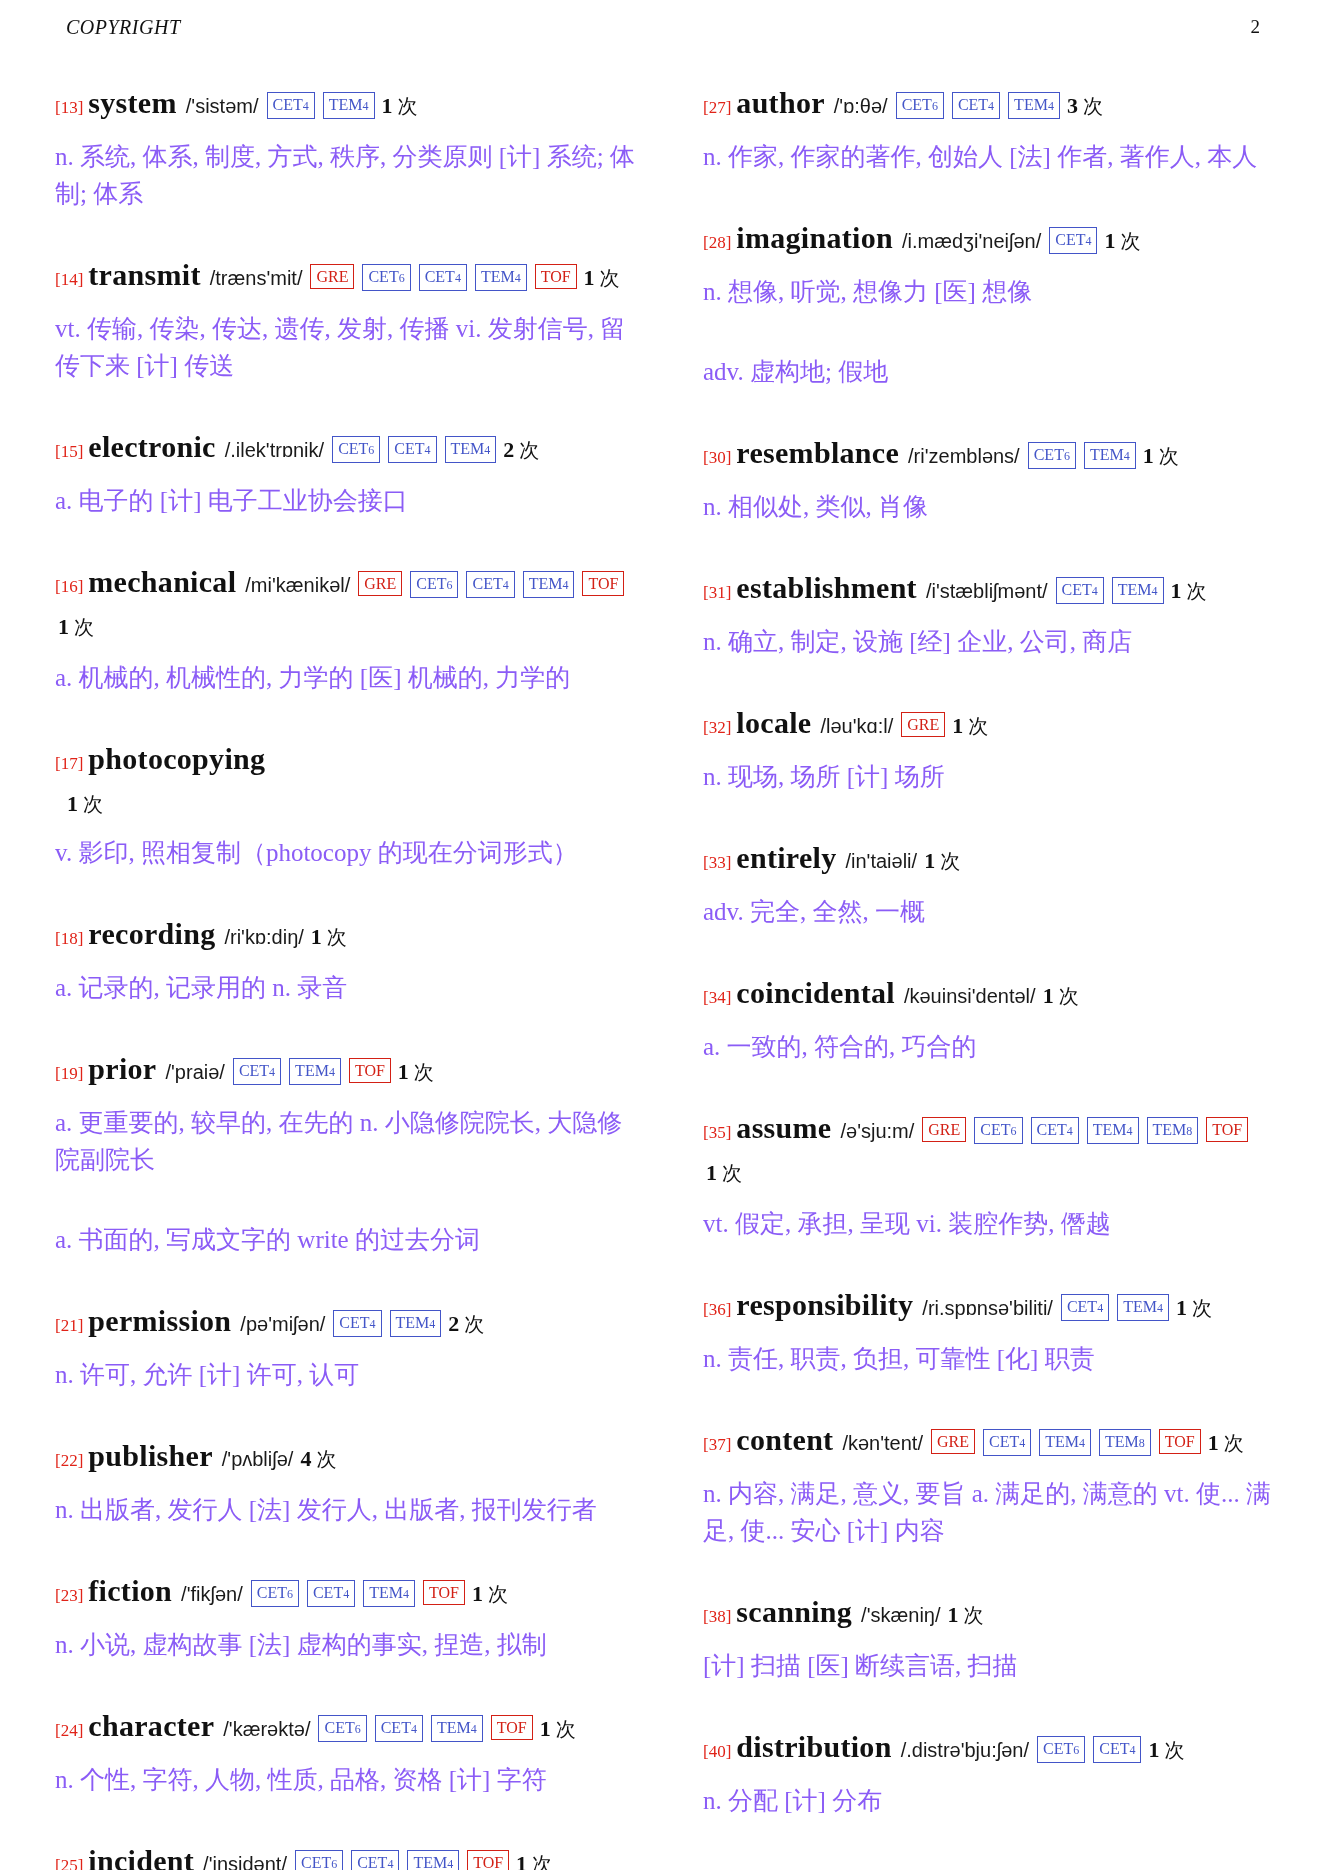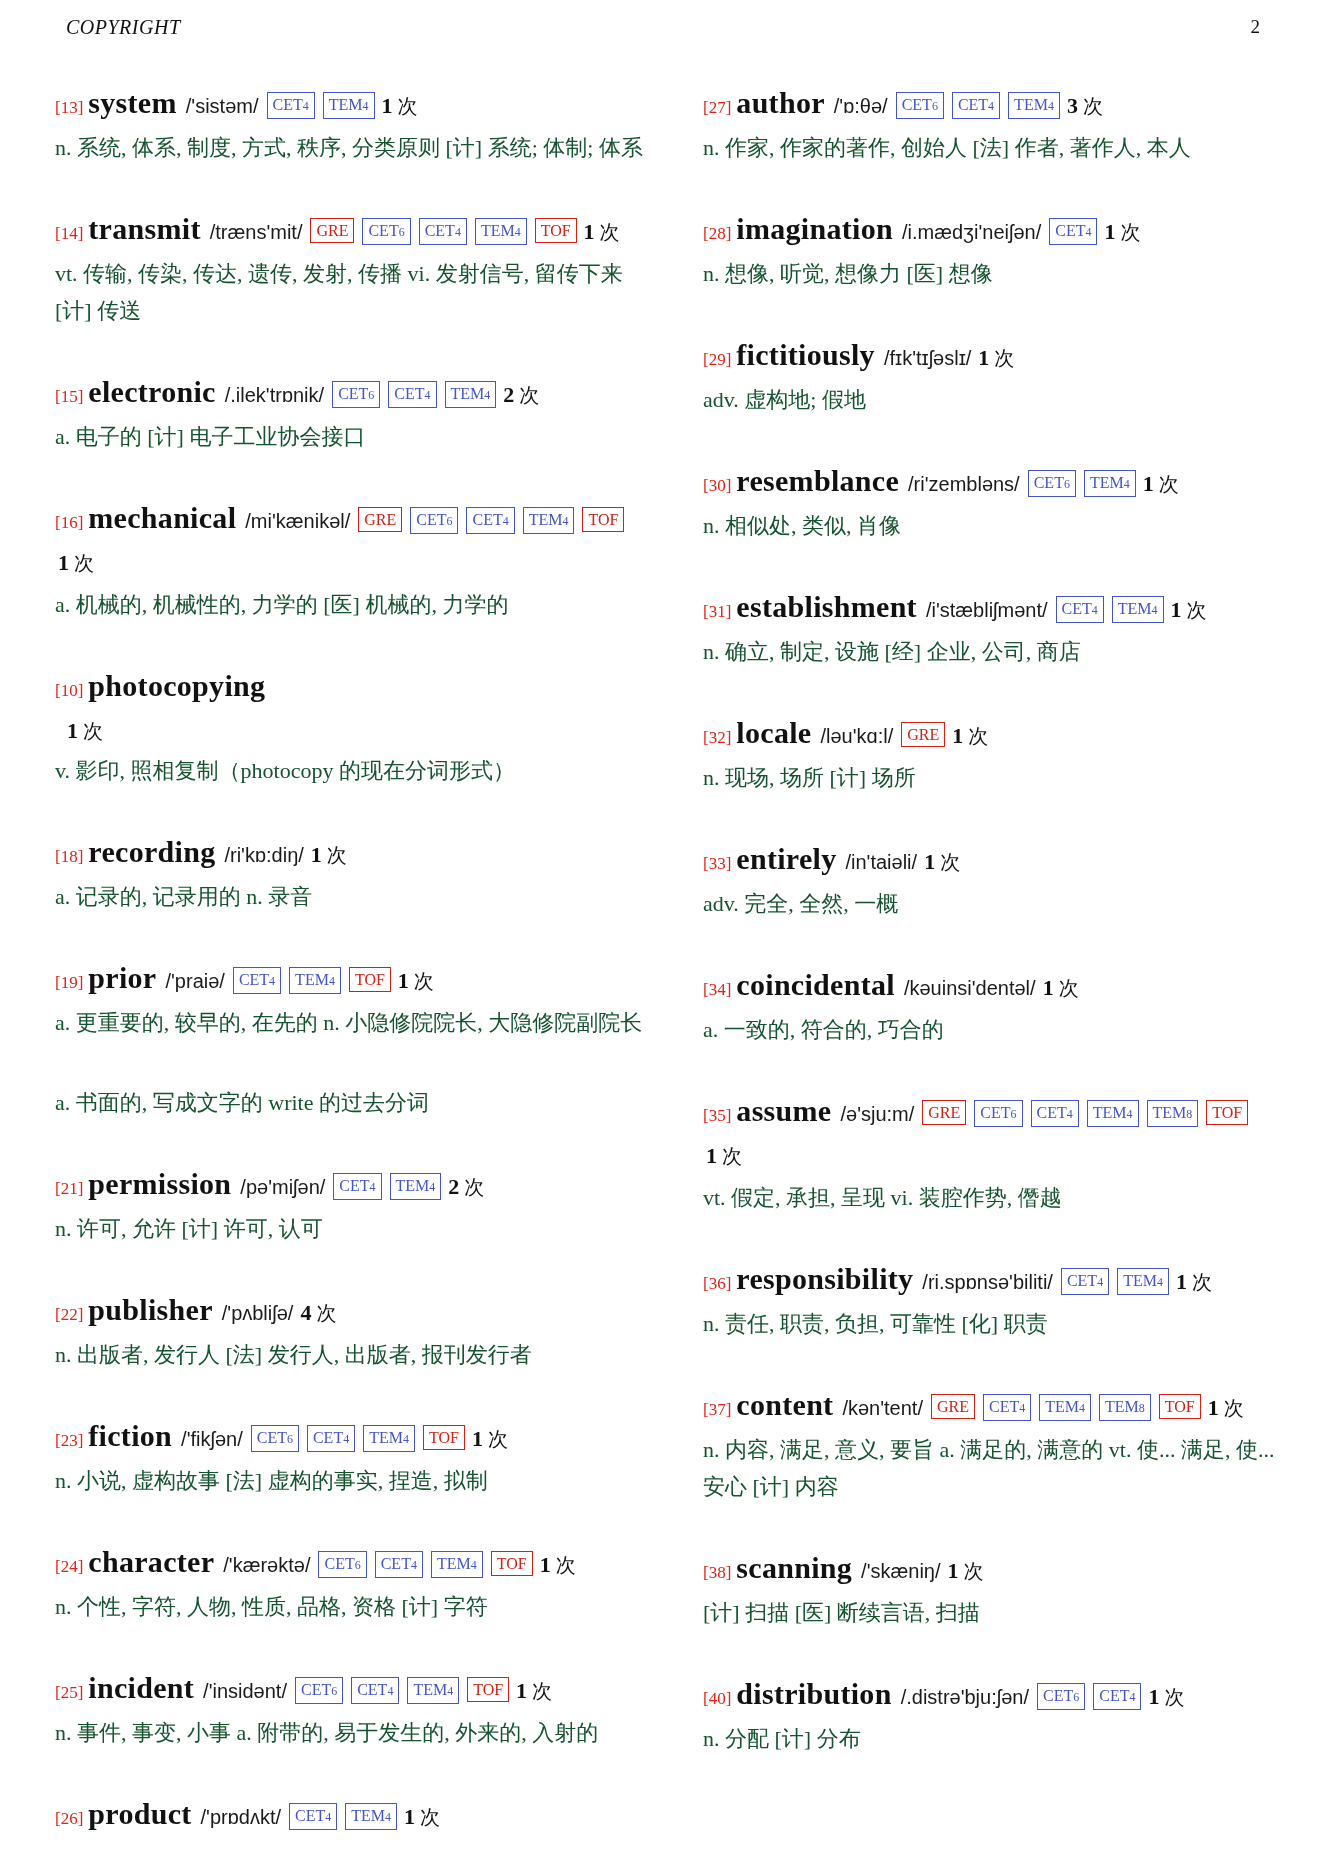--- a/index.html
+++ b/index.html
@@ -25,21 +25,21 @@
     display:inline-block; border:1.5px solid currentColor;
     padding:0 5px; font-size:16px; line-height:23px;
     margin:0 4px; vertical-align:3px; white-space:nowrap;
   }
   .tag-blue { color:#4355c8; }
   .tag-red  { color:#d32015; }
   .tag-digit { font-size:12px; }
   .count { font-size:20px; margin-left:3px; white-space:nowrap; }
   .count.block { display:block; margin-left:12px; }
   .num { font-weight:bold; font-size:22px; }
-  .def { color:#14532d; font-size:22px; line-height:37px; margin-top:1px; }
+  .def { color:#8b5cf6; font-size:25px; line-height:37px; margin-top:10px; }
 </style>
 </head>
 <body>
 
 <header class="page-header">
   <span class="copyright">COPYRIGHT</span>
   <span class="page-num">2</span>
 </header>
 
 <main class="columns">
@@ -67,21 +67,21 @@
 
   <article class="entry">
     <div class="headline">
       <span class="idx">[16]</span><span class="word">mechanical</span><span class="phon">/mi'kænikəl/</span><span class="tags"><span class="tag tag-red"><span>GRE</span></span><span class="tag tag-blue"><span>CET</span><span class="tag-digit">6</span></span><span class="tag tag-blue"><span>CET</span><span class="tag-digit">4</span></span><span class="tag tag-blue"><span>TEM</span><span class="tag-digit">4</span></span><span class="tag tag-red"><span>TOF</span></span></span><span class="count"><span class="num">1</span><span class="cnt-suffix"> 次</span></span>
     </div>
     <div class="def">a. 机械的, 机械性的, 力学的 [医] 机械的, 力学的</div>
   </article>
 
   <article class="entry">
     <div class="headline">
-      <span class="idx">[10]</span><span class="word">photocopying</span><span class="count block"><span class="num">1</span><span class="cnt-suffix"> 次</span></span>
+      <span class="idx">[17]</span><span class="word">photocopying</span><span class="count block"><span class="num">1</span><span class="cnt-suffix"> 次</span></span>
     </div>
     <div class="def">v. 影印, 照相复制（photocopy 的现在分词形式）</div>
   </article>
 
   <article class="entry">
     <div class="headline">
       <span class="idx">[18]</span><span class="word">recording</span><span class="phon">/ri'kɒ:diŋ/</span><span class="count"><span class="num">1</span><span class="cnt-suffix"> 次</span></span>
     </div>
     <div class="def">a. 记录的, 记录用的 n. 录音</div>
   </article>
@@ -148,23 +148,20 @@
   </article>
 
   <article class="entry">
     <div class="headline">
       <span class="idx">[28]</span><span class="word">imagination</span><span class="phon">/i.mædʒi'neiʃən/</span><span class="tags"><span class="tag tag-blue"><span>CET</span><span class="tag-digit">4</span></span></span><span class="count"><span class="num">1</span><span class="cnt-suffix"> 次</span></span>
     </div>
     <div class="def">n. 想像, 听觉, 想像力 [医] 想像</div>
   </article>
 
   <article class="entry">
-    <div class="headline">
-      <span class="idx">[29]</span><span class="word">fictitiously</span><span class="phon">/fɪk'tɪʃəslɪ/</span><span class="count"><span class="num">1</span><span class="cnt-suffix"> 次</span></span>
-    </div>
     <div class="def">adv. 虚构地; 假地</div>
   </article>
 
   <article class="entry">
     <div class="headline">
       <span class="idx">[30]</span><span class="word">resemblance</span><span class="phon">/ri'zembləns/</span><span class="tags"><span class="tag tag-blue"><span>CET</span><span class="tag-digit">6</span></span><span class="tag tag-blue"><span>TEM</span><span class="tag-digit">4</span></span></span><span class="count"><span class="num">1</span><span class="cnt-suffix"> 次</span></span>
     </div>
     <div class="def">n. 相似处, 类似, 肖像</div>
   </article>
 

